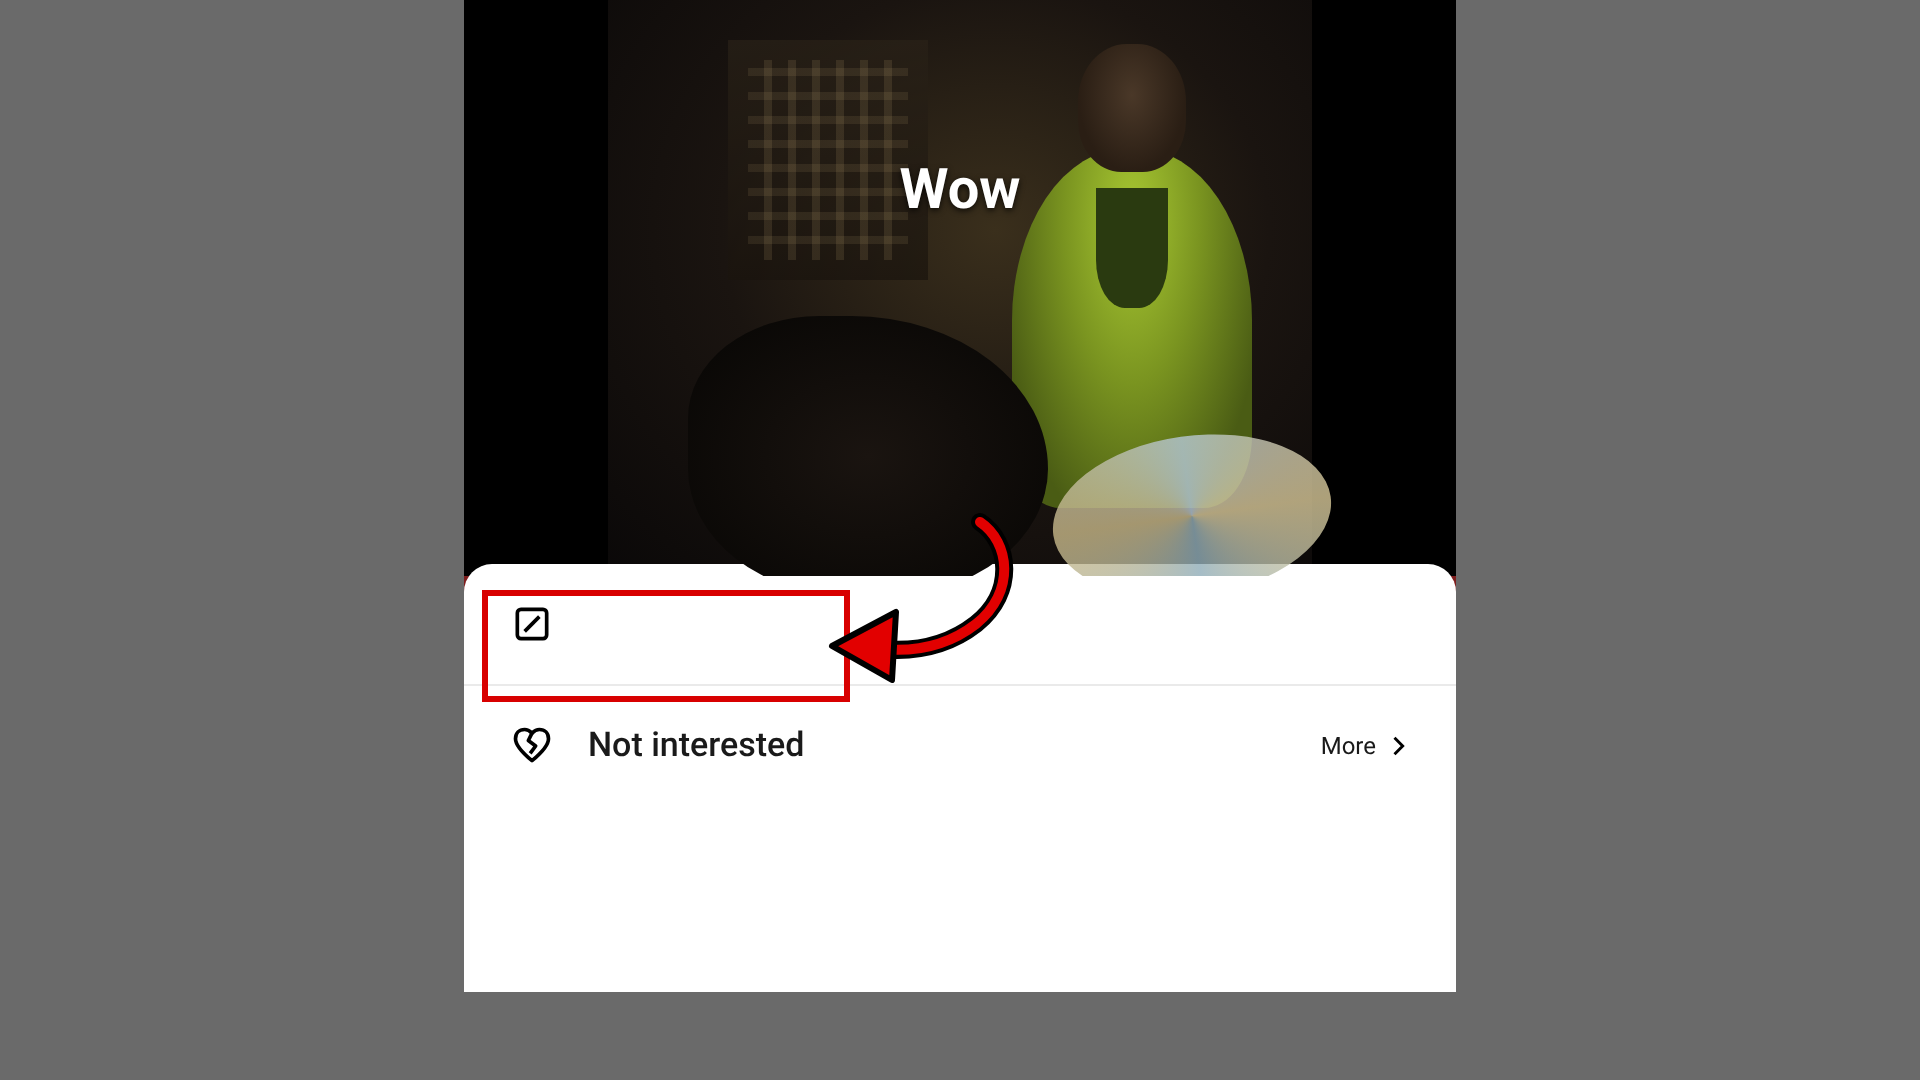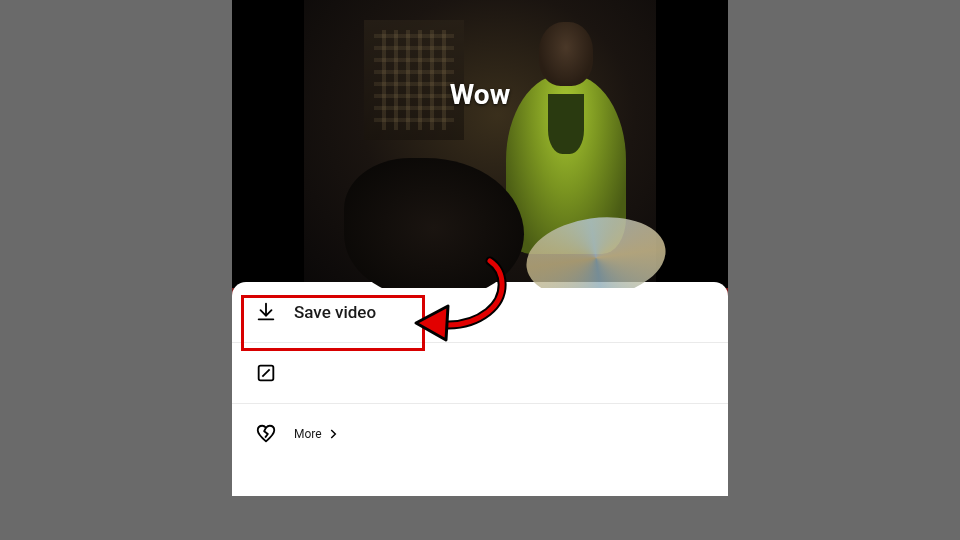--- a/index.html
+++ b/index.html
@@ -197,48 +197,39 @@
         <div class="hoodie"></div>
       </div>
     </div>
     <div class="letterbox-left"></div>
     <div class="letterbox-right"></div>
     <div class="video-caption">Wow</div>
   </div>
 
   <div class="sheet">
 
-    <div class="menu-item">
-      <span class="menu-icon">
-        <svg width="22" height="22" viewBox="0 0 24 24" fill="none" stroke="#000" stroke-width="2" stroke-linecap="round">
-          <path d="M12 3 L12 15"></path>
-          <path d="M6 10 L12 16 L18 10"></path>
-          <path d="M4 20 L20 20"></path>
-        </svg>
-      </span>
-      <span class="menu-label">Save video</span>
-    </div>
 
     <div class="menu-item">
       <span class="menu-icon">
         <svg width="22" height="22" viewBox="0 0 24 24" fill="none" stroke="#000" stroke-width="2">
           <rect x="4" y="4" width="16" height="16" rx="2"></rect>
           <path d="M8 16 L16 8"></path>
         </svg>
       </span>
     </div>
 
 
     <div class="menu-item">
       <span class="menu-icon">
         <svg width="22" height="22" viewBox="0 0 24 24" fill="none" stroke="#000" stroke-width="2" stroke-linejoin="round">
           <path d="M12 20 C6 15 3 11 3 8 C3 5 5 3 8 3 C10 3 11 4 12 5 C13 4 14 3 16 3 C19 3 21 5 21 8 C21 11 18 15 12 20 Z"></path>
           <path d="M12 5 L10 9 L14 12 L11 16"></path>
         </svg>
       </span>
+      <span class="menu-label">Not interested</span>
       <span class="more-btn">
         <span>More</span>
         <svg width="14" height="14" viewBox="0 0 24 24" fill="none" stroke="#000" stroke-width="2.5">
           <path d="M9 5 L16 12 L9 19"></path>
         </svg>
       </span>
     </div>
 
   </div>
 </div>

